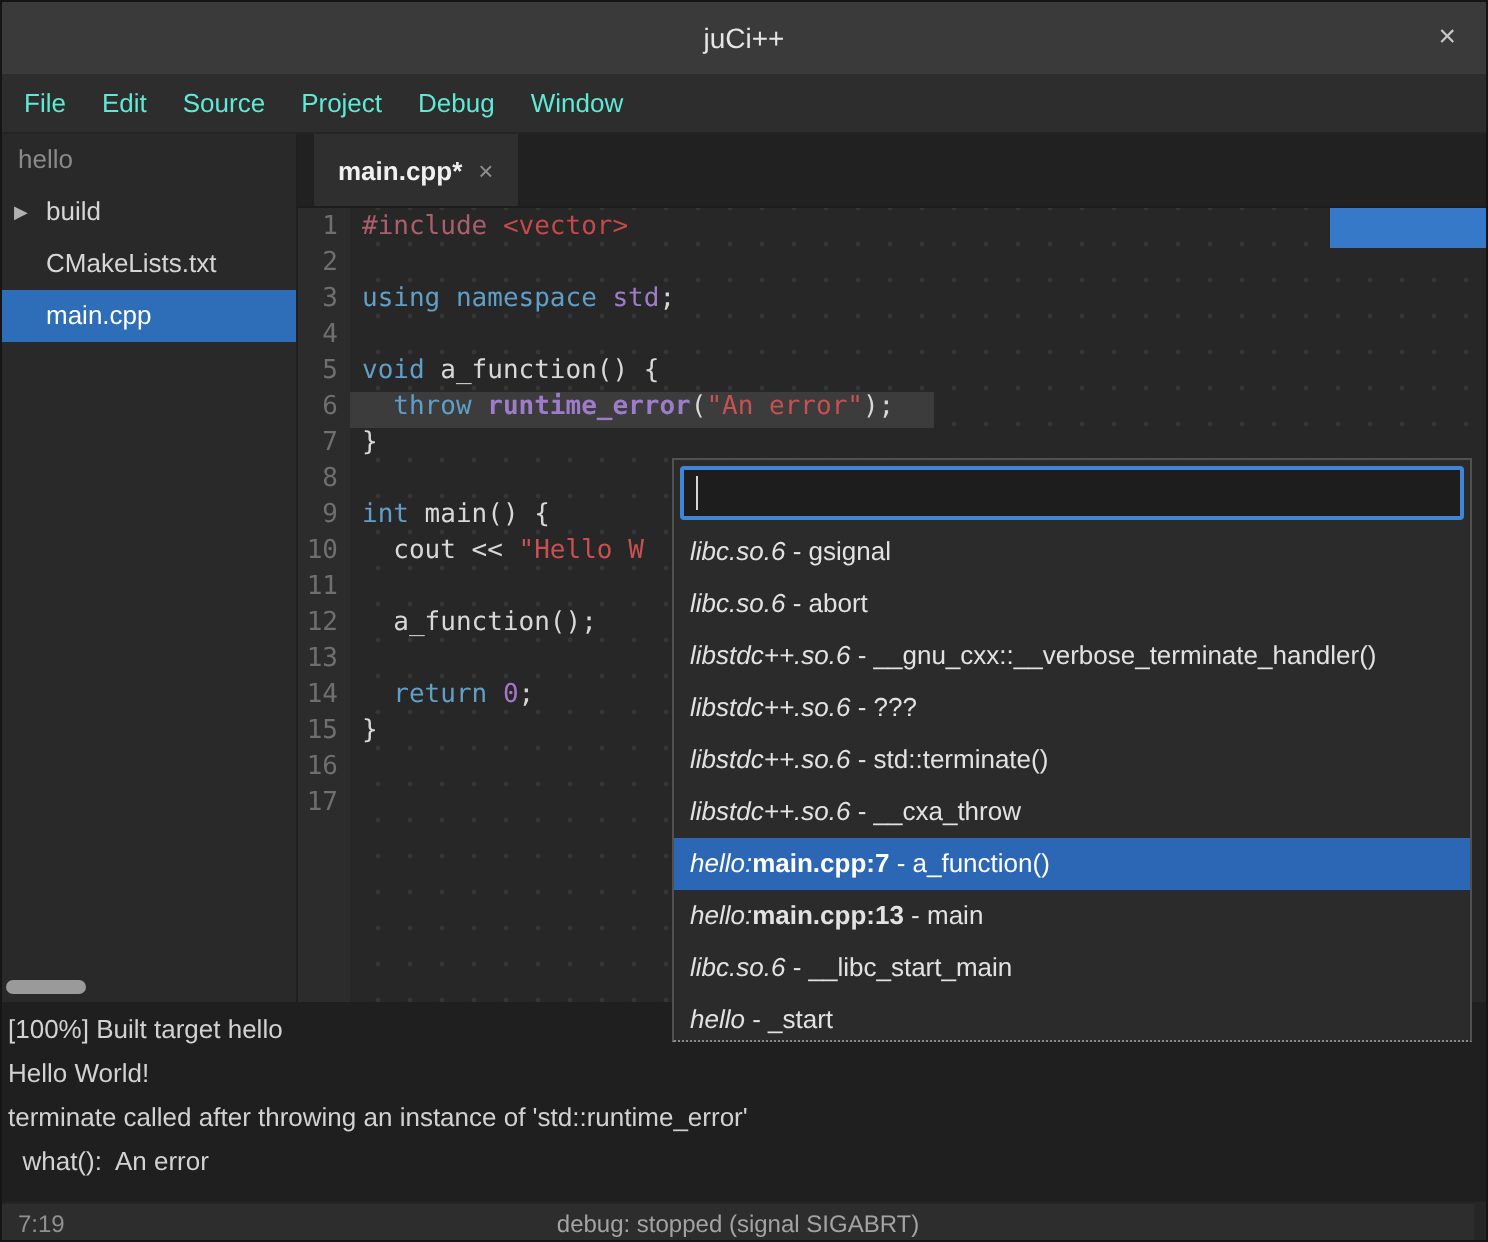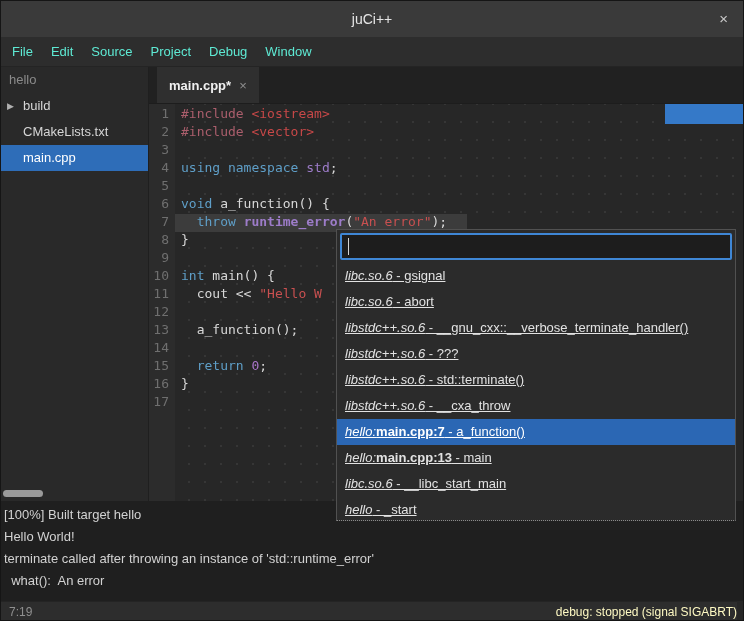--- a/index.html
+++ b/index.html
@@ -47,29 +47,29 @@
   .tok-str  { color:#c85050; }
   .tok-num  { color:#a974c9; }
   .tok-pl   { color:#d8d8d8; }
   .vscroll { position:absolute; top:0; right:0; width:80px; height:20px; background:#3579c8; }
   
   .console { position:absolute; top:500px; left:0; width:744px; height:100px; background:#1f1f1f; padding:3px 3px; }
   .console-line { color:#d2d2d2; font-size:13px; line-height:22px; white-space:pre; }
   
   .statusbar { position:absolute; top:600px; left:0; width:736px; height:21px; background:#2d2d2d; border-top:1px solid #242424; }
   .sb-left { position:absolute; left:8px; line-height:20px; color:#8f8f8f; font-size:12px; }
-  .sb-center { position:absolute; left:0; right:0; text-align:right; line-height:20px; color:#fef9c3; font-size:12px; }
+  .sb-center { position:absolute; left:0; right:0; text-align:center; line-height:20px; color:#a3a3a3; font-size:12px; }
   
   .popup { position:absolute; left:335px; top:228px; width:400px; height:292px; background:#2b2b2b;
     border:1px solid #515151; border-bottom:1px dotted #8a8a8a; overflow:hidden; z-index:10; }
   .pop-input-wrap { position:relative; margin:3px; height:27px; border:2px solid #3f87d6; border-radius:2px; background:#1d1d1d; }
   .pop-input { width:100%; height:100%; background:rgba(0,0,0,0); border:none; outline:none; color:#dddddd; font:13px "Liberation Sans", sans-serif; padding:0 6px; }
   .caret { position:absolute; left:6px; top:3px; width:1px; height:17px; background:#d5d5d5; }
   .pop-list { margin-top:3px; }
-  .pop-item { height:26px; line-height:26px; padding-left:8px; color:#e2e2e2; font-size:13px; white-space:pre;text-decoration:underline; }
+  .pop-item { height:26px; line-height:26px; padding-left:8px; color:#e2e2e2; font-size:13px; white-space:pre; }
   .pop-item.selected { background:#2b67b4; color:#ffffff; }
   .mod { font-style:italic; }
   .loc { font-weight:bold; }
 </style>
 </head>
 <body>
 
 <div class="window">
 
   <div class="titlebar">
@@ -118,21 +118,20 @@
             <div class="ln">10</div>
             <div class="ln">11</div>
             <div class="ln">12</div>
             <div class="ln">13</div>
             <div class="ln">14</div>
             <div class="ln">15</div>
             <div class="ln">16</div>
             <div class="ln">17</div>
           </div>
         <div class="code">
-            <div class="code-line"><span class="tok tok-pp">#include </span><span class="tok tok-inc">&lt;iostream&gt;</span></div>
             <div class="code-line"><span class="tok tok-pp">#include </span><span class="tok tok-inc">&lt;vector&gt;</span></div>
             <div class="code-line">&nbsp;</div>
             <div class="code-line"><span class="tok tok-kw">using namespace</span><span class="tok tok-pl"> </span><span class="tok tok-type">std</span><span class="tok tok-pl">;</span></div>
             <div class="code-line">&nbsp;</div>
             <div class="code-line"><span class="tok tok-kw">void</span><span class="tok tok-pl"> a_function() {</span></div>
             <div class="code-line current"><span class="tok tok-pl">  </span><span class="tok tok-kw">throw</span><span class="tok tok-pl"> </span><span class="tok tok-typeb">runtime_error</span><span class="tok tok-pl">(</span><span class="tok tok-str">"An error"</span><span class="tok tok-pl">);</span></div>
             <div class="code-line"><span class="tok tok-pl">}</span></div>
             <div class="code-line">&nbsp;</div>
             <div class="code-line"><span class="tok tok-kw">int</span><span class="tok tok-pl"> main() {</span></div>
             <div class="code-line"><span class="tok tok-pl">  cout &lt;&lt; </span><span class="tok tok-str">"Hello W</span></div>

